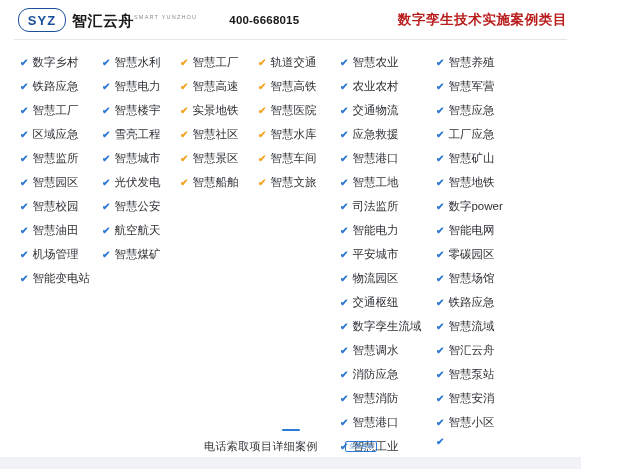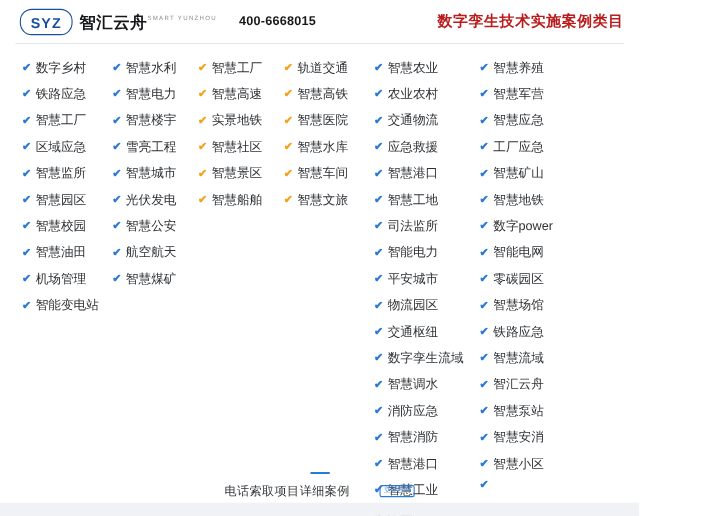--- a/index.html
+++ b/index.html
@@ -62,21 +62,21 @@
   .logo-en {
     font-size: 5.5px;
     color: #8a8d92;
     letter-spacing: 1.2px;
     margin-top: 2px;
   }
   .logo-phone {
     font-size: 11.5px;
     font-weight: bold;
     color: #17181a;
-    margin-left: 14px;
+    margin-left: 26px;
     letter-spacing: 0.2px;
   }
   .header-title {
     margin-left: auto;
     font-size: 13.5px;
     font-weight: bold;
     color: #b91c1c;
     letter-spacing: 0.6px;
   }
   .header-rule {

